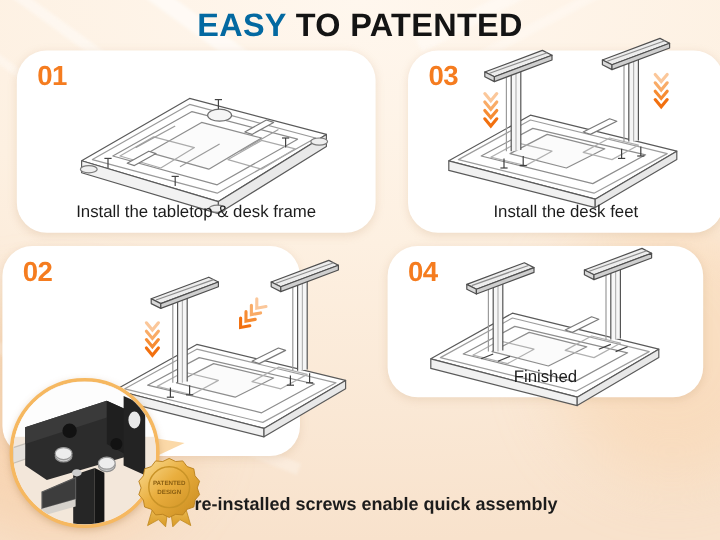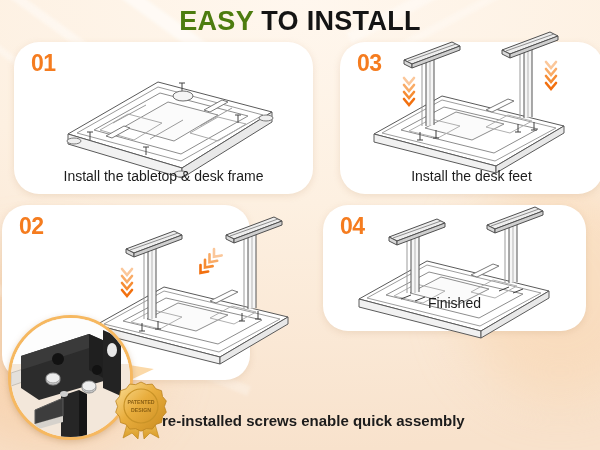--- a/index.html
+++ b/index.html
@@ -23,37 +23,37 @@
   .s4{left:330px;top:-45px;width:330px;height:12px;transform:rotate(-28deg);opacity:.65;}
   .s5{left:360px;top:-5px;width:260px;height:8px;transform:rotate(-28deg);opacity:.5;}
   .s6{left:-40px;top:330px;width:300px;height:10px;transform:rotate(22deg);opacity:.45;}
   .bg-blob{position:absolute;border-radius:50%;filter:blur(26px);}
   .b1{left:-70px;top:250px;width:230px;height:200px;background:rgba(246,196,146,.45);}
   .b2{right:-60px;top:180px;width:200px;height:220px;background:rgba(247,205,160,.40);}
 
   
   .title{position:absolute;left:0;top:6px;width:600px;text-align:center;
          font-size:27px;font-weight:bold;letter-spacing:.3px;color:#141414;}
-  .title .hl{color:#4d7c0f;}
+  .title .hl{color:#0369a1;}
 
   
   .card{position:absolute;background:#ffffff;border-radius:25px;
         box-shadow:0 2px 7px rgba(190,150,110,.22);}
   #card01{left:14px;top:42px;width:299px;height:152px;}
   #card03{left:340px;top:42px;width:263px;height:152px;}
   #card02{left:2px;top:205px;width:248px;height:175px;}
   #card04{left:323px;top:205px;width:263px;height:126px;}
 
   .stepno{position:absolute;left:17px;top:8px;font-size:23px;font-weight:bold;
           color:#f57c1f;letter-spacing:-.5px;z-index:6;}
   .caption{position:absolute;left:0;width:100%;text-align:center;
            font-size:14px;font-weight:normal;color:#1c1c1c;}
   #cap01{bottom:10px;}
   #cap03{bottom:10px;}
-  #cap04{bottom:20px;text-align:center;}
+  #cap04{bottom:10px;text-align:center;}
 
   .art{position:absolute;overflow:visible;}
 
   
   #magnifier{position:absolute;left:8px;top:315px;width:125px;height:125px;z-index:20;}
   #magnifier .ring{position:absolute;inset:0;border-radius:50%;
         border:3px solid #f6b860;overflow:hidden;background:#f6ece2;
         box-shadow:0 2px 6px rgba(170,120,70,.35);}
   #magnifier .pointer{position:absolute;left:104px;top:44px;width:0;height:0;
         border-top:13px solid transparent;border-bottom:13px solid transparent;
@@ -79,21 +79,21 @@
     <div class="bg-blob b2"></div>
     <div class="bg-streak s1"></div>
     <div class="bg-streak s2"></div>
     <div class="bg-streak s3"></div>
     <div class="bg-streak s4"></div>
     <div class="bg-streak s5"></div>
     <div class="bg-streak s6"></div>
   </div>
 
   <div class="title">
-    <span class="hl">EASY</span><span> TO INSTALL</span>
+    <span class="hl">EASY</span><span> TO PATENTED</span>
   </div>
 
   <div class="card" id="card01">
     <div class="stepno">01</div>
 
     <svg class="art" style="left:36px;top:18px;" width="240" height="120" viewBox="0 0 240 120">
       <g fill="none" stroke="#5a5a5a" stroke-width="1" stroke-linejoin="round">
 
         <path d="M18 74 L108 22 L222 52 L132 108 Z" fill="#ffffff"></path>
 

